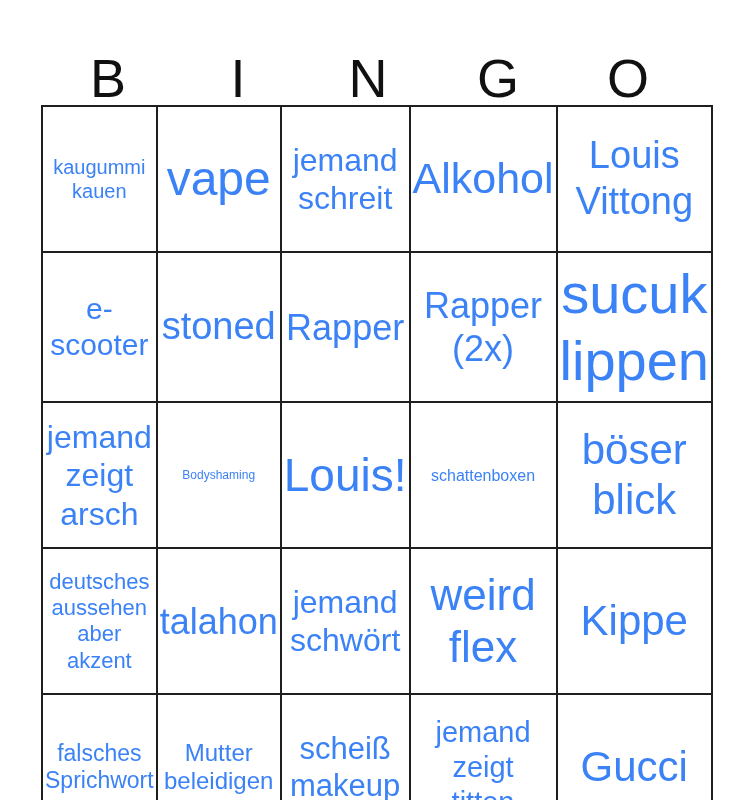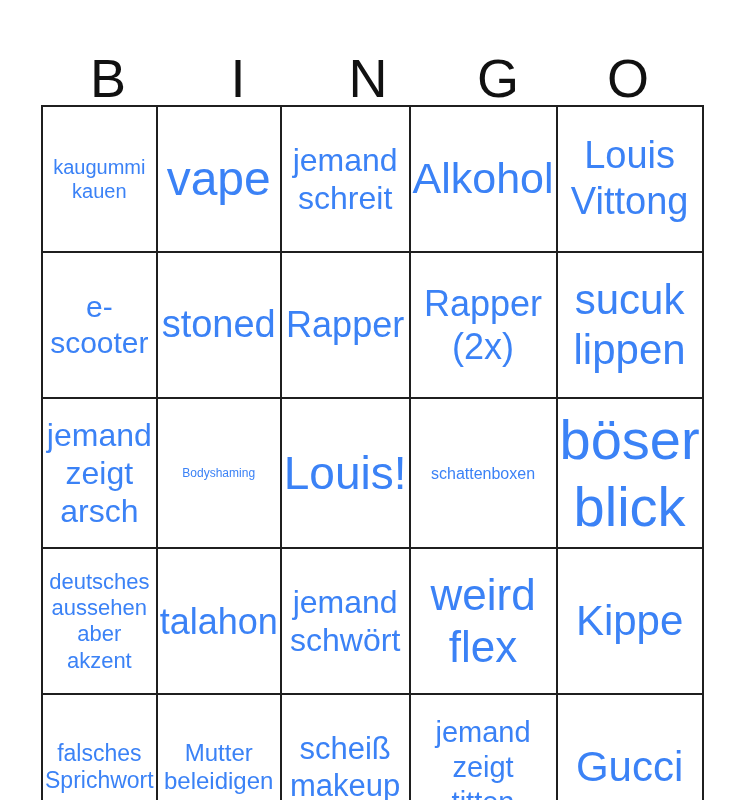--- a/index.html
+++ b/index.html
@@ -76,31 +76,31 @@
         <td style="font-size:38px">Louis
 Vittong</td>
       </tr>
       <tr>
         <td style="font-size:30px">e-
 scooter</td>
         <td style="font-size:38px">stoned</td>
         <td style="font-size:36px">Rapper</td>
         <td style="font-size:36px">Rapper
 (2x)</td>
-        <td style="font-size:42px">sucuk
+        <td style="font-size:56px">sucuk
 lippen</td>
       </tr>
       <tr>
         <td style="font-size:32px">jemand
 zeigt
 arsch</td>
         <td style="font-size:12px">Bodyshaming</td>
         <td style="font-size:46px">Louis!</td>
         <td style="font-size:16px">schattenboxen</td>
-        <td style="font-size:56px">böser
+        <td style="font-size:42px">böser
 blick</td>
       </tr>
       <tr>
         <td style="font-size:22px">deutsches
 aussehen
 aber
 akzent</td>
         <td style="font-size:36px">talahon</td>
         <td style="font-size:32px">jemand
 schwört</td>

